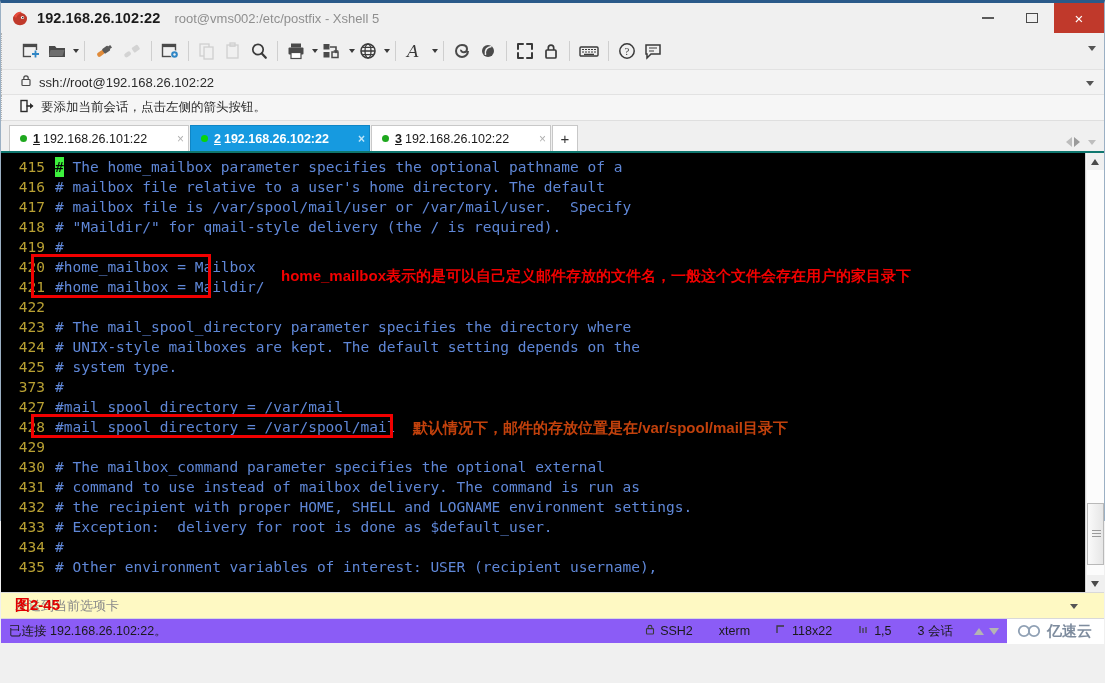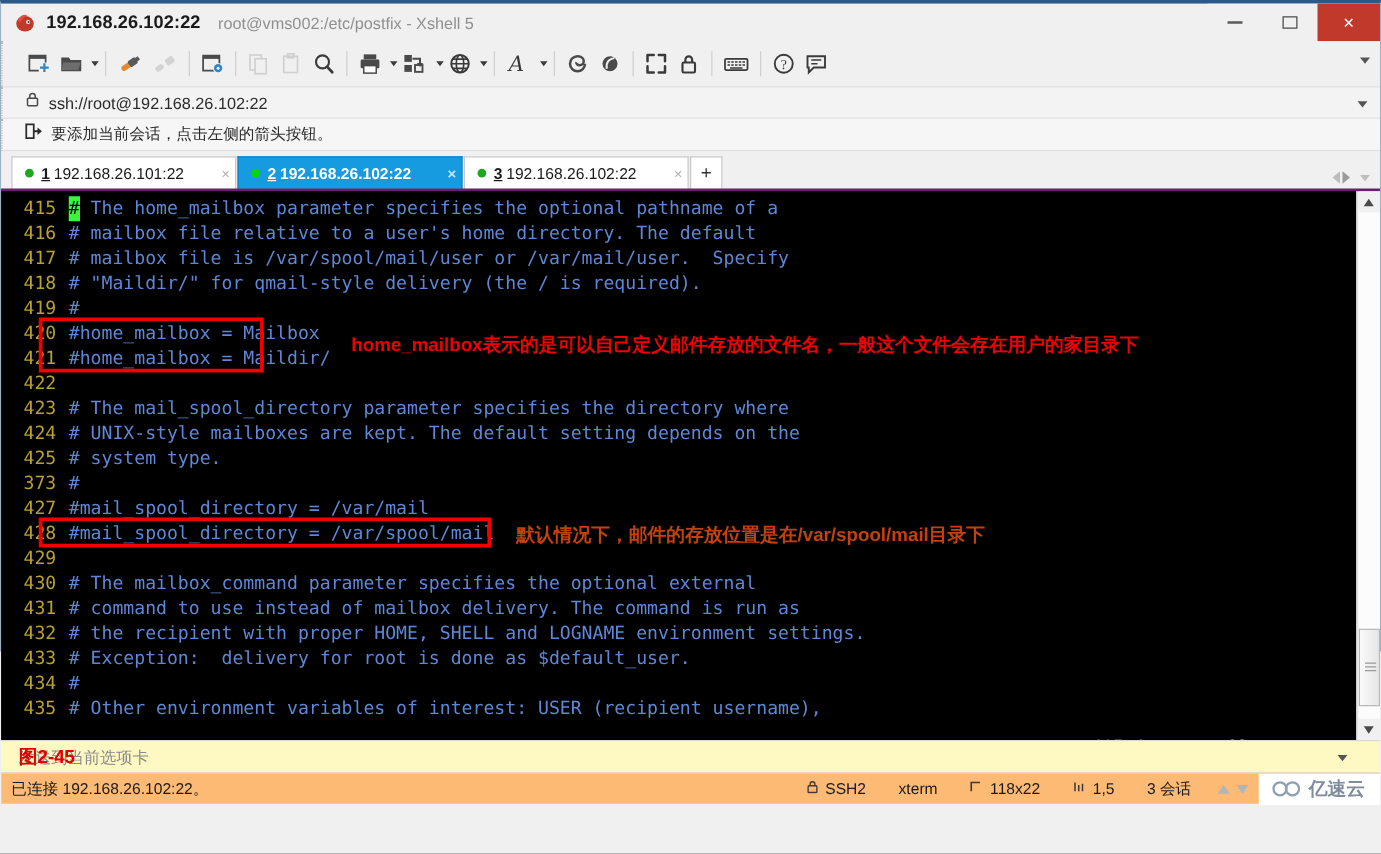--- a/index.html
+++ b/index.html
@@ -121,21 +121,21 @@
   .tabnav { position:absolute; right:8px; bottom:4px; display:flex; align-items:center; gap:2px; }
   .tn-tri { width:0;height:0; }
   .tn-left { border-top:5px solid transparent;border-bottom:5px solid transparent;border-right:6px solid #bdbdbd; }
   .tn-right { border-top:5px solid transparent;border-bottom:5px solid transparent;border-left:6px solid #9a9a9a; }
   .tn-down { border-left:4px solid transparent;border-right:4px solid transparent;border-top:5px solid #bdbdbd; margin-left:6px;}
 
   
   .term-wrap {
     position:relative; display:flex;
     height:441px; background:#000;
-    border-top:2px solid #701a75;
+    border-top:2px solid #0f766e;
   }
   .term {
     flex:1; background:#000; position:relative; overflow:hidden;
     padding:4px 0 0 8px;
   }
   .tline {
     display:flex; align-items:baseline;
     font-family:"DejaVu Sans Mono", monospace;
     font-size:14.5px; line-height:20px; white-space:pre;
   }
@@ -188,21 +188,21 @@
     color:#e00000; font-weight:bold; font-size:15px;
     font-family:"Liberation Sans", sans-serif;
     text-align:right;
   }
   .send-caret { position:absolute; right:26px; top:11px;
     width:0;height:0;border-left:4px solid transparent;border-right:4px solid transparent;border-top:5px solid #555; }
 
   
   .statusbar {
     height:25px; display:flex; align-items:center;
-    background:#fdba74; border-top:1px solid #d9d9d9;
+    background:#8b5cf6; border-top:1px solid #d9d9d9;
     font-size:12.5px; color:#1a1a1a; padding-left:8px;
     position:relative;
   }
   .sb-left { flex:1; }
   .sb-cell { display:flex; align-items:center; gap:5px; padding:0 13px; white-space:nowrap; }
   .sb-arrows { display:flex; gap:5px; padding:0 8px; }
   .up-tri { width:0;height:0;border-left:5px solid transparent;border-right:5px solid transparent;border-bottom:7px solid #b4b4b4; }
   .dn-tri { width:0;height:0;border-left:5px solid transparent;border-right:5px solid transparent;border-top:7px solid #b4b4b4; }
   .watermark {
     display:flex; align-items:center; gap:4px;

